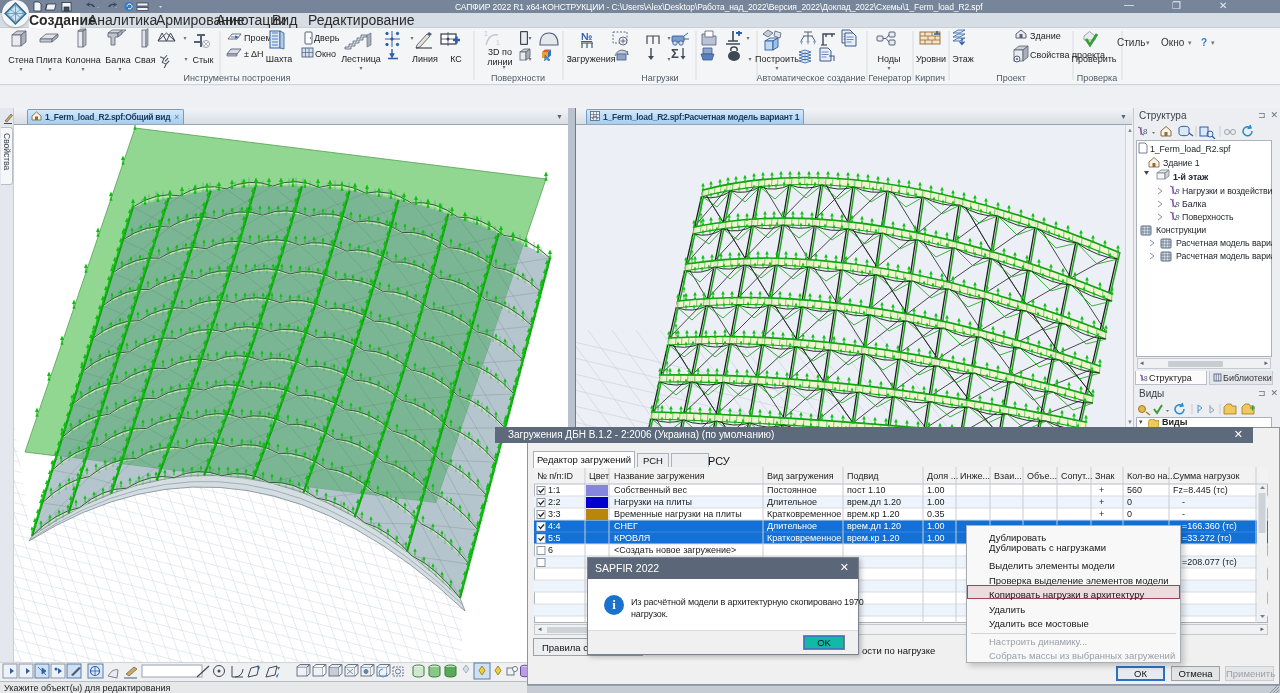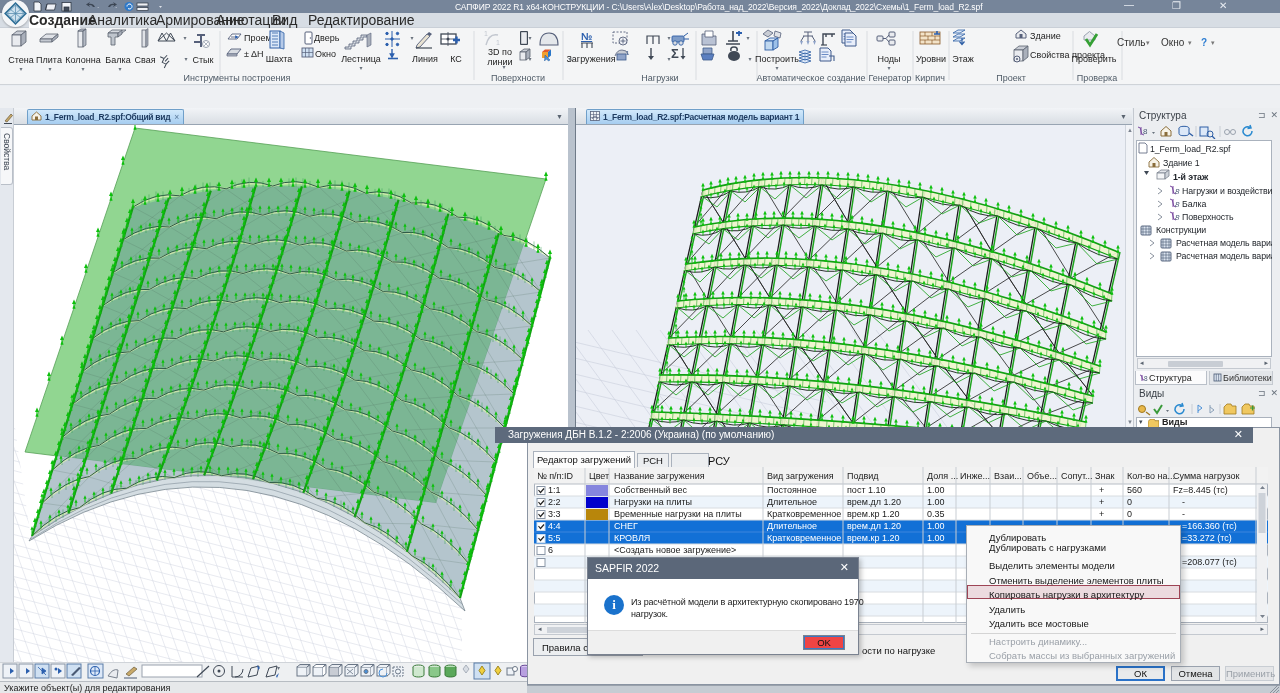--- a/index.html
+++ b/index.html
@@ -2430,28 +2430,28 @@
 <div class="abs" style="left:1225px;top:666px;width:49px;height:15px;background:#e5e6e8;border:1px solid #c8cdd3;font-size:9.5px;color:#9aa0a8;text-align:center;line-height:14px;">Применить</div>
 
 <div class="abs" style="left:587px;top:557px;width:272px;height:98px;background:#fff;border:1px solid #7a8290;box-shadow:2px 2px 5px rgba(0,0,0,.25);z-index:5;">
  <div style="position:absolute;left:0;top:0;width:100%;height:21px;background:#5b6779;">
       <span style="position:absolute;left:7px;top:4px;color:#fff;font-size:10.5px;">SAPFIR 2022</span>
       <span style="position:absolute;right:9px;top:3px;color:#fff;font-size:11px;">✕</span>
     </div>
  <div style="position:absolute;left:16px;top:37px;width:20px;height:20px;border-radius:50%;background:#1a72cc;color:#fff;font-size:13px;font-weight:bold;text-align:center;line-height:20px;font-family:'Liberation Serif',serif;">i</div>
  <div style="position:absolute;left:43px;top:38px;font-size:9px;letter-spacing:-0.15px;color:#1a1a1a;line-height:1.35;white-space:nowrap;">Из расчётной модели в архитектурную скопировано 1970<br>нагрузок.</div>
  <div style="position:absolute;left:0;bottom:0;width:100%;height:24px;background:#f0f0f0;border-top:1px solid #dcdcdc;"></div>
- <div style="position:absolute;right:14px;bottom:5px;width:40px;height:13px;background:#ef4444;border:1px solid #3a77c2;outline:1px solid #7a8290;font-size:9.5px;color:#111;text-align:center;line-height:12px;">OK</div>
+ <div style="position:absolute;right:14px;bottom:5px;width:40px;height:13px;background:#14b8a6;border:1px solid #3a77c2;outline:1px solid #7a8290;font-size:9.5px;color:#111;text-align:center;line-height:12px;">OK</div>
 </div>
 
 <div class="abs" style="left:966px;top:525px;width:215px;height:138px;background:#f8f8f8;border:1px solid #a8aeb6;box-shadow:3px 3px 6px rgba(0,0,0,.2);z-index:4;font-size:9.5px;color:#161616;">
  <div style="position:absolute;left:22px;top:6px;">Дублировать</div>
  <div style="position:absolute;left:22px;top:16px;">Дублировать с нагрузками</div>
  <div style="position:absolute;left:22px;top:34px;">Выделить элементы модели</div>
- <div style="position:absolute;left:22px;top:49px;white-space:nowrap;overflow:hidden;width:192px;">Отменить выделение элементов плиты</div>
+ <div style="position:absolute;left:22px;top:49px;white-space:nowrap;overflow:hidden;width:192px;">Проверка выделение элементов модели</div>
  <div style="position:absolute;left:0px;top:59px;width:213px;height:14px;background:#ecdbdf;border:1px solid #9e4455;"></div>
  <div style="position:absolute;left:22px;top:63px;">Копировать нагрузки в архитектуру</div>
  <div style="position:absolute;left:22px;top:78px;">Удалить</div>
  <div style="position:absolute;left:22px;top:92px;">Удалить все мостовые</div>
  <div style="position:absolute;left:4px;top:107px;width:205px;border-top:1px solid #d4d4d4;"></div>
  <div style="position:absolute;left:22px;top:110px;color:#9aa0a8;">Настроить динамику...</div>
  <div style="position:absolute;left:22px;top:124px;color:#9aa0a8;">Собрать массы из выбранных загружений</div>
 </div>
 
 </body></html>

